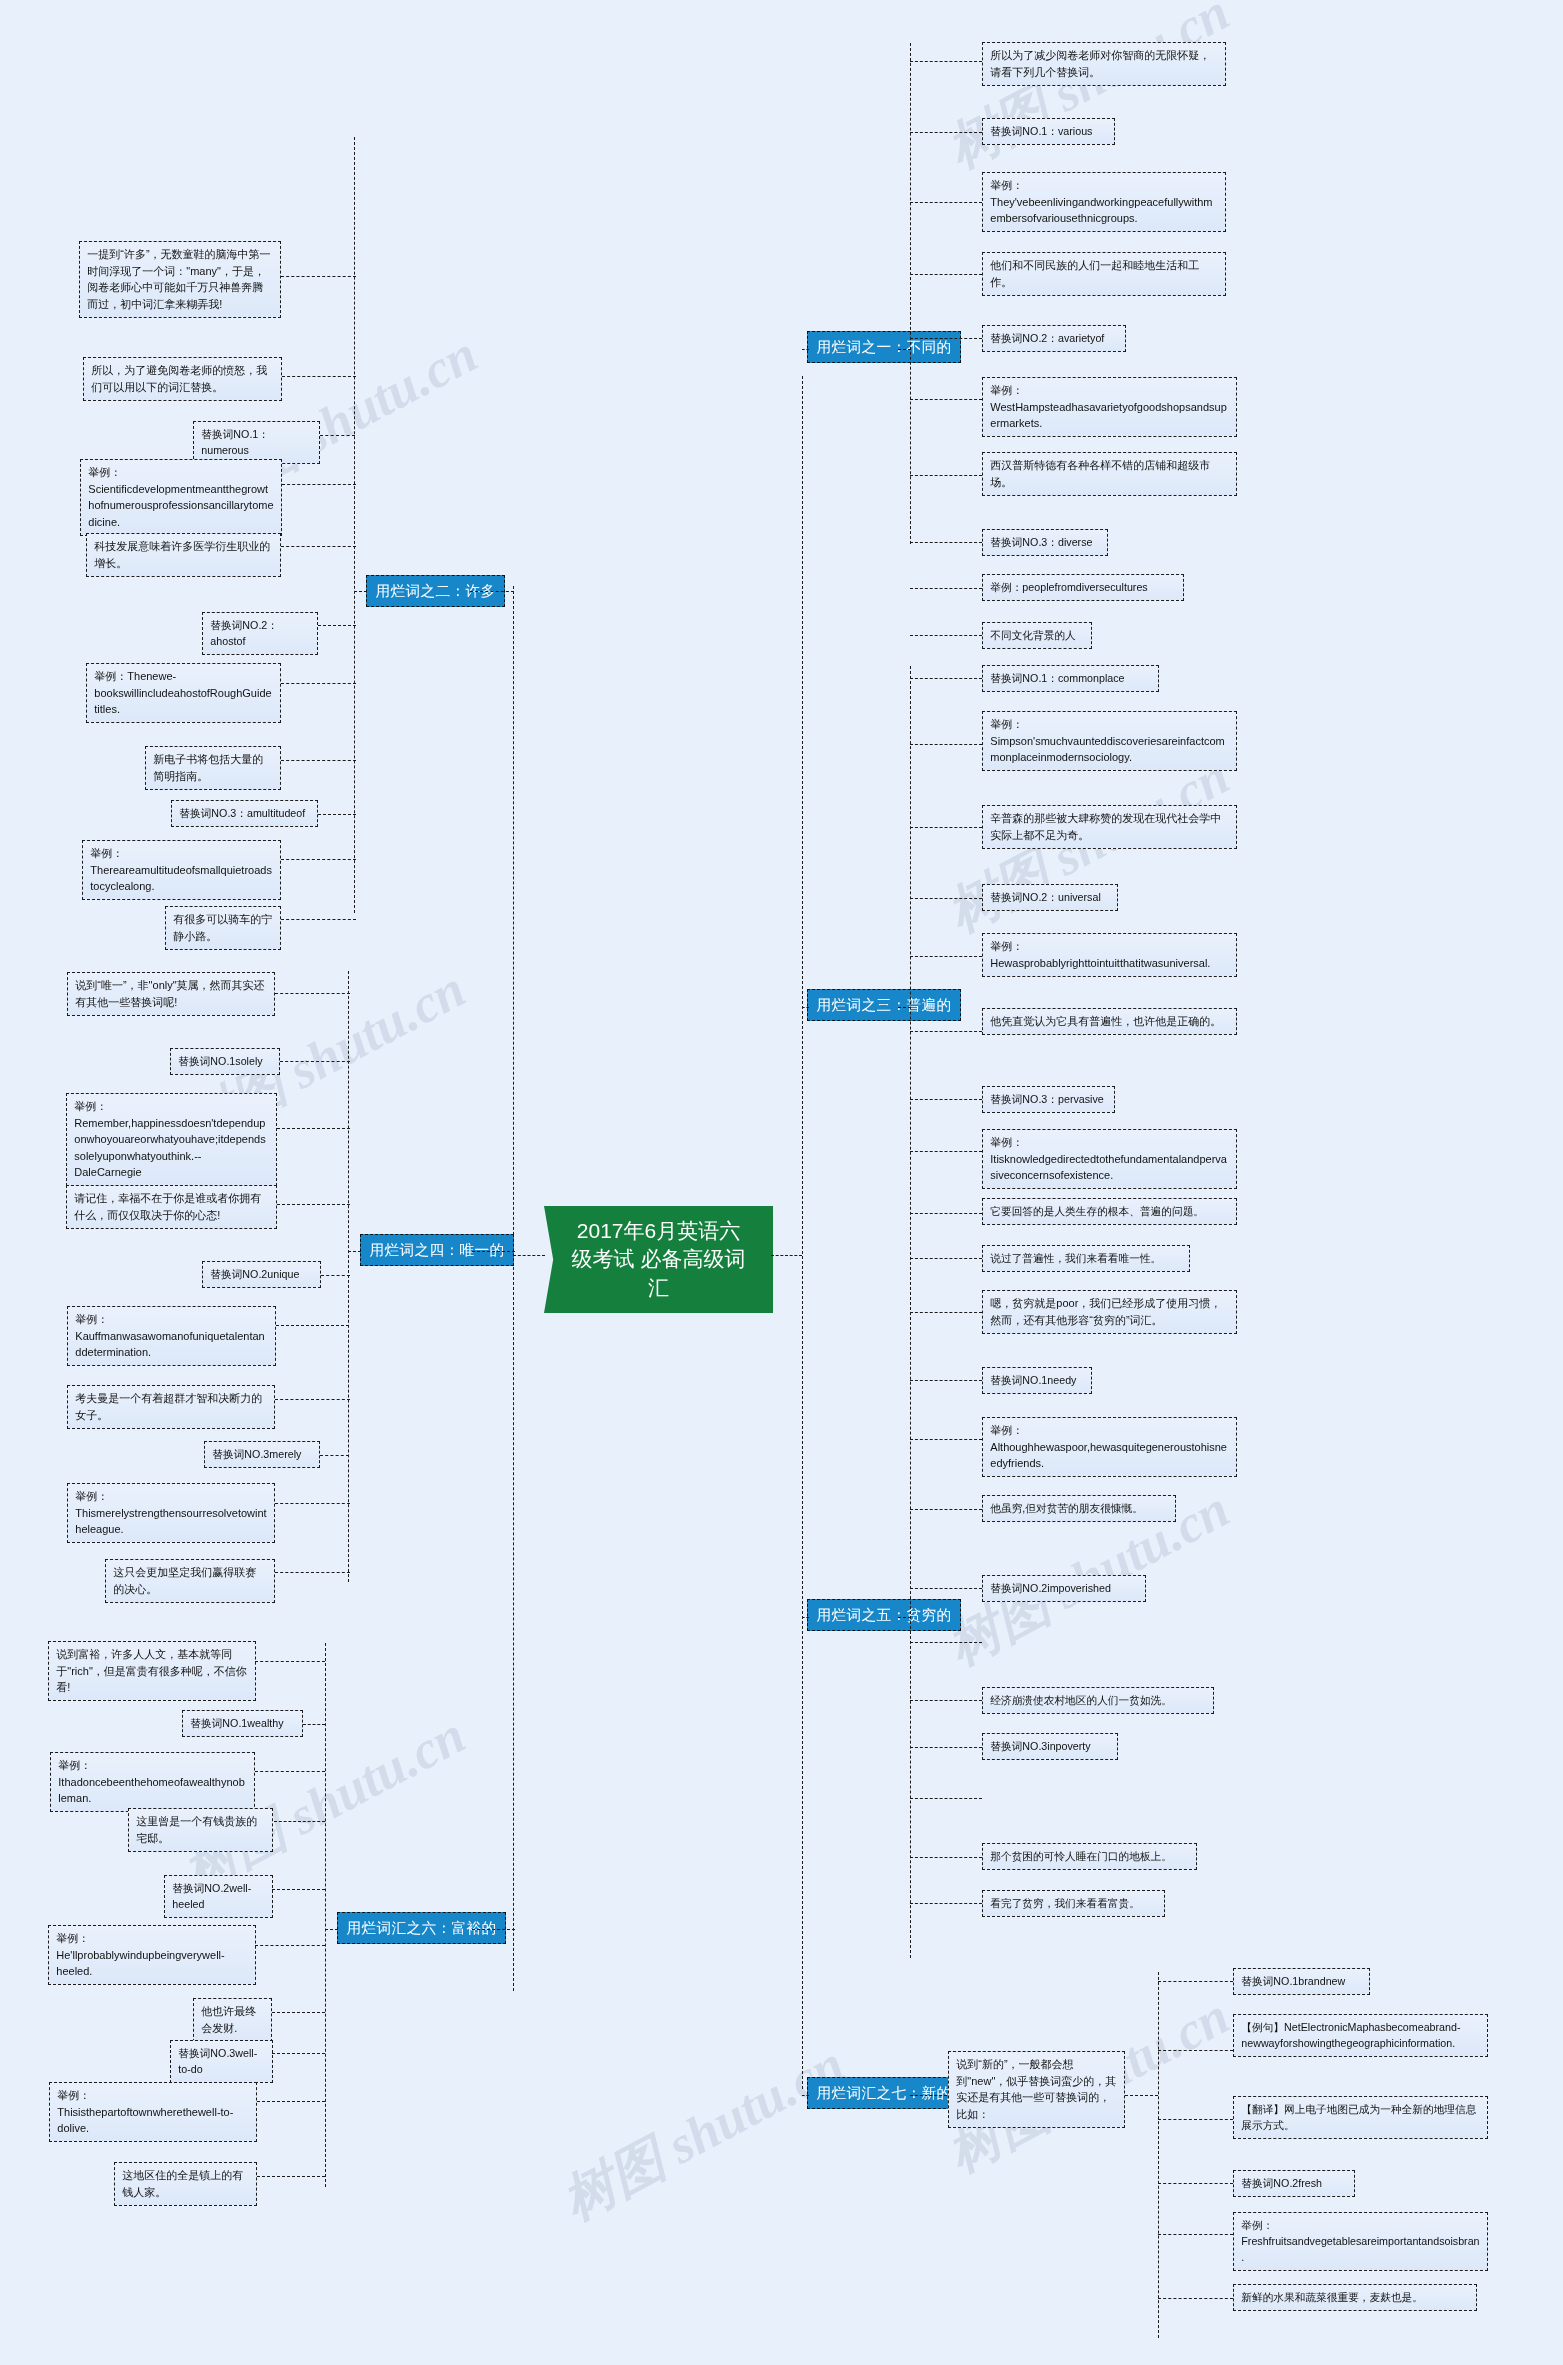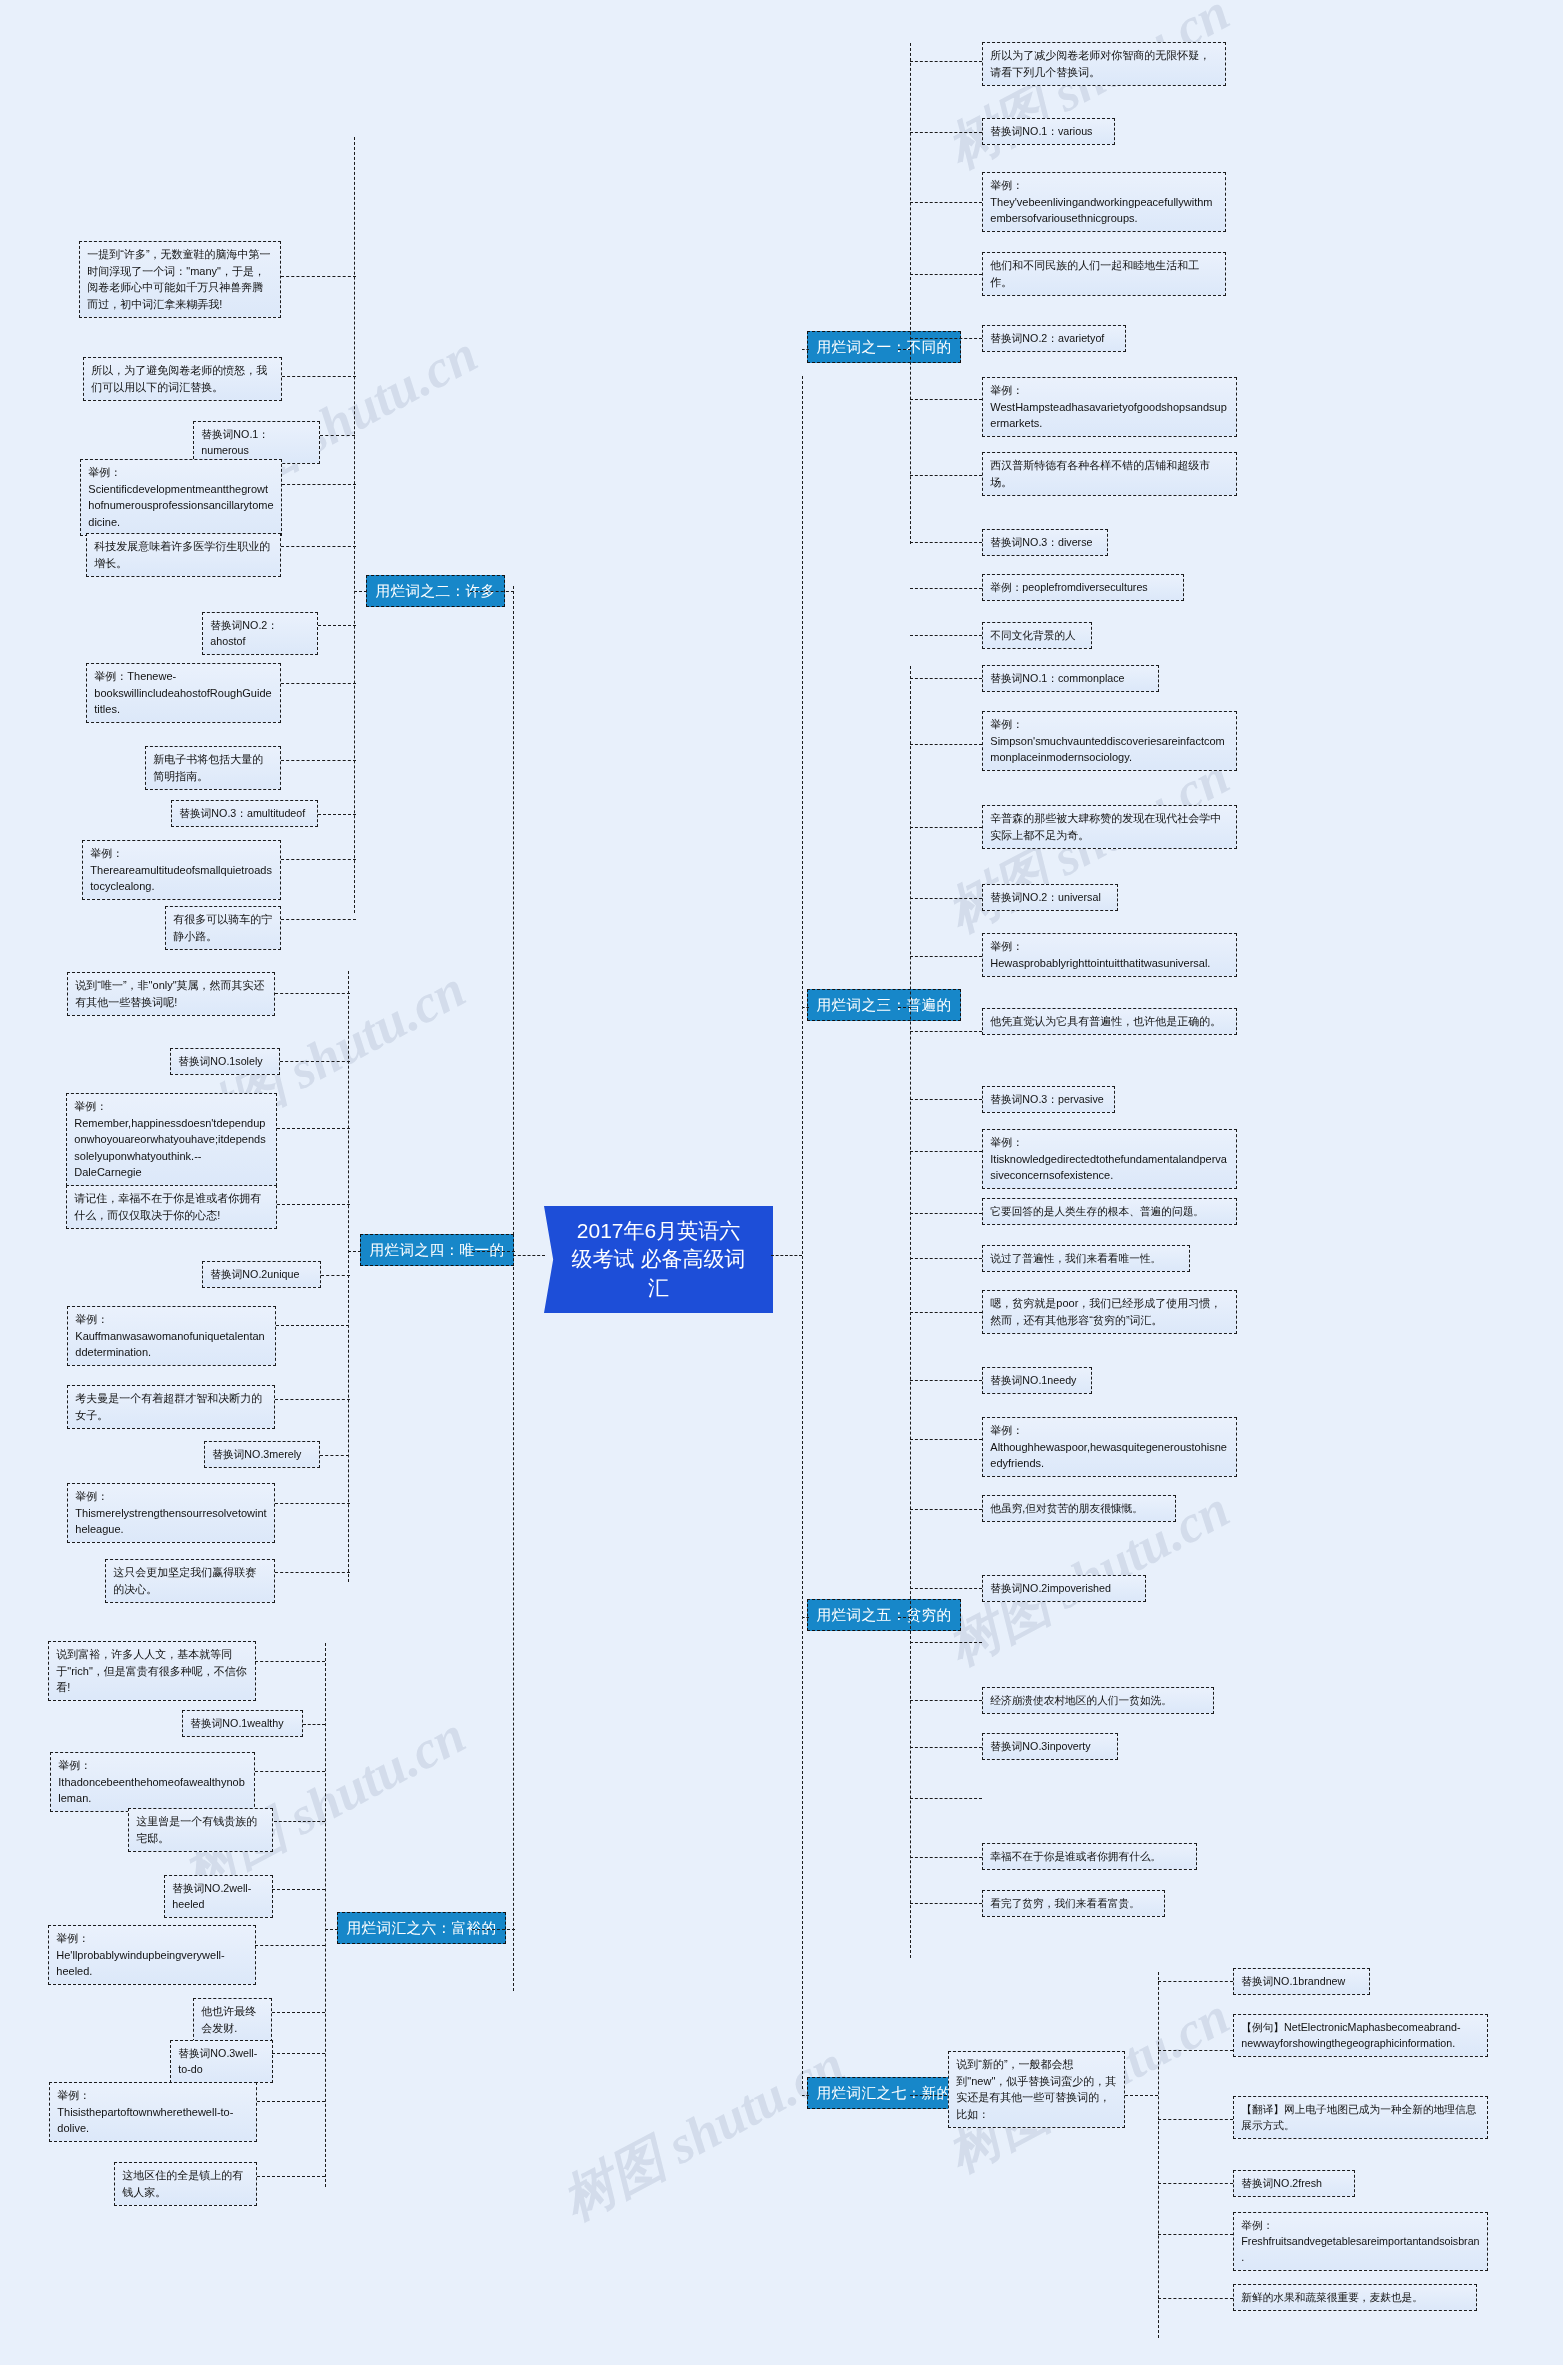--- a/index.html
+++ b/index.html
@@ -49,21 +49,21 @@
     border: 1.5px dashed #111;
     color: #ffffff;
     font-size: 14.7px;
     font-weight: 500;
     padding: 5.5px 8.6px;
     white-space: nowrap;
     letter-spacing: 0.3px;
   }
   .root {
     position: absolute;
-    background: #1d4ed8;
+    background: #15803d;
     color: #fff;
     font-size: 21px;
     line-height: 1.35;
     text-align: center;
     padding: 11px 24.4px;
     clip-path: polygon(0 0, 100% 0, 100% 100%, 0 100%, 4% 50%);
   }
   
   .vline {
     position: absolute;
@@ -299,21 +299,21 @@
   <div class="hline" style="left:910px; top:1642px; width:72px;"></div>
 
   <div class="node sub" style="left:982px; top:1687px; width:232px;">经济崩溃使农村地区的人们一贫如洗。</div>
   <div class="hline" style="left:910px; top:1700px; width:72px;"></div>
 
   <div class="node sub" style="left:982px; top:1733px; width:136px;">替换词NO.3inpoverty</div>
   <div class="hline" style="left:910px; top:1747px; width:72px;"></div>
 
   <div class="hline" style="left:910px; top:1798px; width:72px;"></div>
 
-  <div class="node sub" style="left:982px; top:1843px; width:215px;">幸福不在于你是谁或者你拥有什么。</div>
+  <div class="node sub" style="left:982px; top:1843px; width:215px;">那个贫困的可怜人睡在门口的地板上。</div>
   <div class="hline" style="left:910px; top:1857px; width:72px;"></div>
 
   <div class="node sub" style="left:982px; top:1890px; width:183px;">看完了贫穷，我们来看看富贵。</div>
   <div class="hline" style="left:910px; top:1903px; width:72px;"></div>
 
   <div class="branch" style="left:807px; top:2077px;">用烂词汇之七：新的</div>
   <div class="hline" style="left:802px; top:2095px; width:7.3px;"></div>
   <div class="hline" style="left:910px; top:2095px; width:37px;"></div>
 
   <div class="node" style="left:948px; top:2051px; width:177px;">说到“新的”，一般都会想到"new"，似乎替换词蛮少的，其实还是有其他一些可替换词的，比如：</div>

